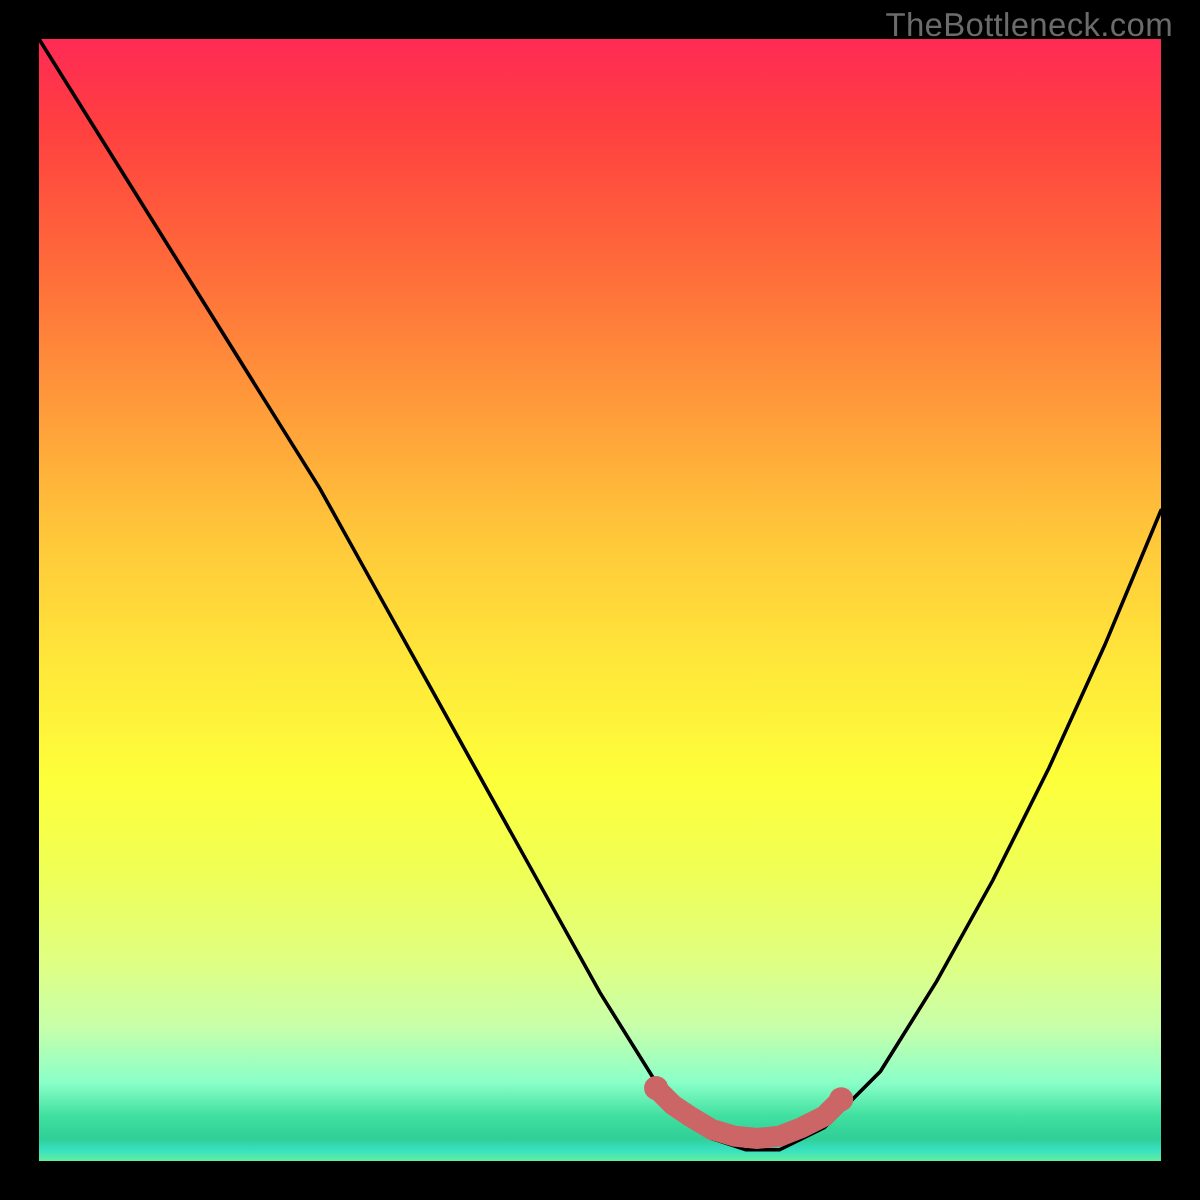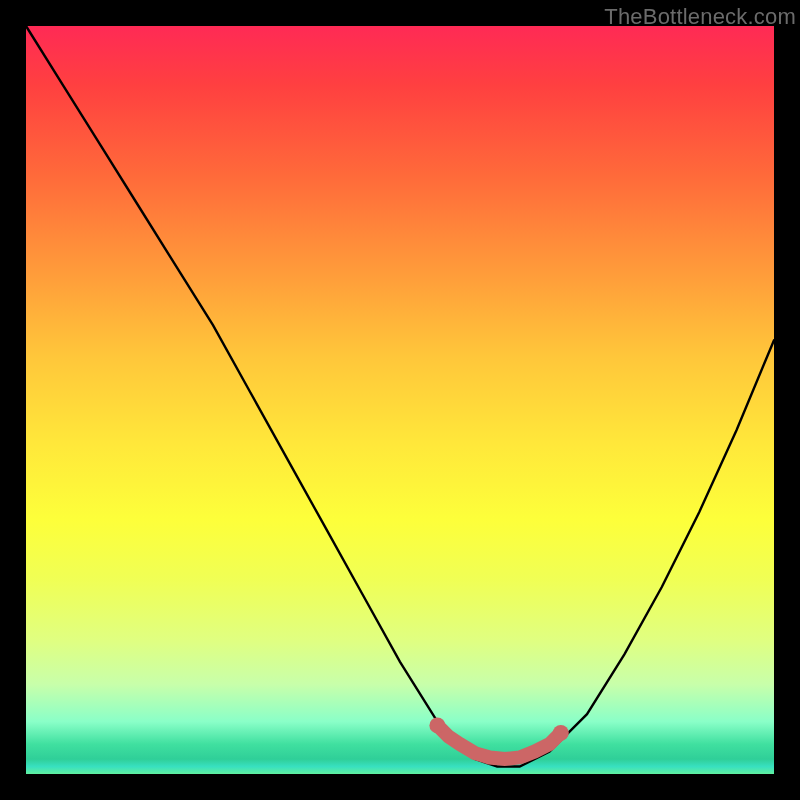--- a/index.html
+++ b/index.html
@@ -30,21 +30,21 @@
       #c8ffaa 88%,
       #8affc8 93%,
       #40e0a0 96%,
       #2fcf98 98%,
       #38e0c0 99%,
       #60f0a0 100%
     );
   }
   .watermark {
     position: absolute;
-    right: 4px;
+    right: 18px;
     top: 4px;
     color: #6b6b6b;
     font-size: 22px;
     font-weight: 400;
     letter-spacing: 0.2px;
     font-family: Arial, Helvetica, sans-serif;
   }
   
   svg.plot {
     position: absolute;

